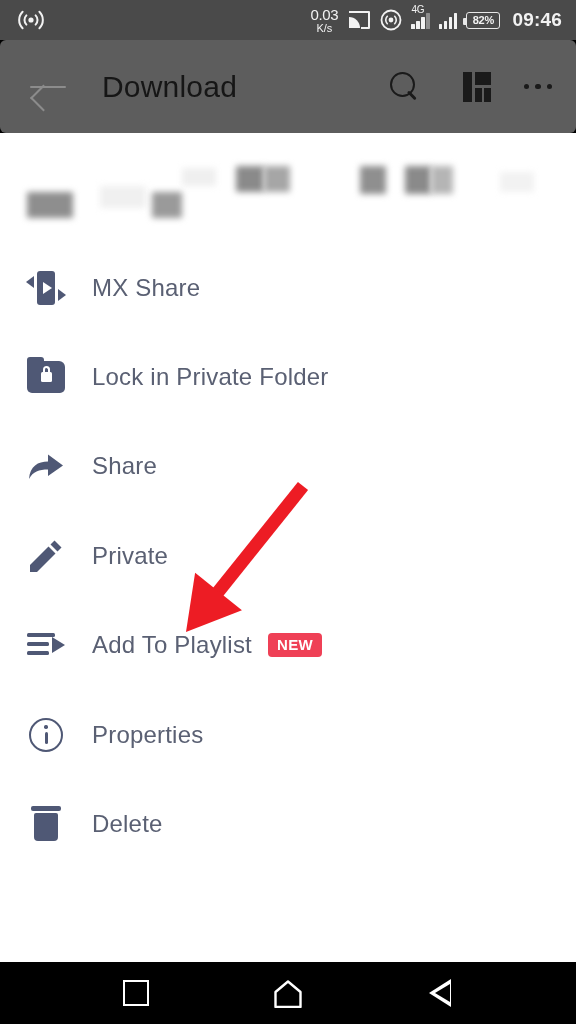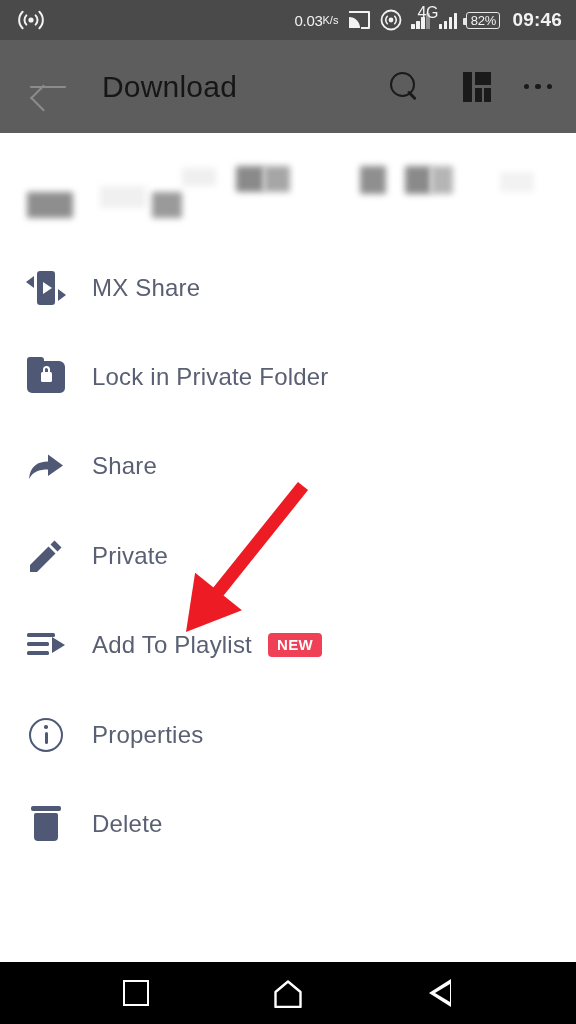--- a/index.html
+++ b/index.html
@@ -15,51 +15,51 @@
   .statusbar{
     position:absolute; top:0; left:0; width:576px; height:40px;
     background:#4a4a4a; color:#f2f2f2;
     display:flex; align-items:center;
   }
   .sb-left{ margin-left:18px; display:flex; align-items:center; }
   .sb-right{
     margin-left:auto; margin-right:14px;
     display:flex; align-items:center; gap:9px;
   }
-  .netspeed{ display:flex; flex-direction:row; align-items:center; line-height:1; }
+  .netspeed{ display:flex; flex-direction:column; align-items:center; line-height:1; }
   .netspeed .v{ font-size:15px; letter-spacing:-.3px; }
   .netspeed .u{ font-size:11px; margin-top:1px; }
   .sb-icon{ display:flex; align-items:center; }
   .sim{ display:flex; align-items:flex-end; gap:1.5px; height:17px; }
   .sim i{ display:block; width:3.5px; background:#f2f2f2; border-radius:.5px; }
   .sim i:nth-child(1){ height:5px; }
   .sim i:nth-child(2){ height:8px; }
   .sim i:nth-child(3){ height:12px; }
   .sim i:nth-child(4){ height:16px; }
   .sim.dim i:nth-child(4){ background:#8e8e8e; }
   .simwrap{ position:relative; display:flex; align-items:flex-end; }
   .g4{
-    position:absolute; top:-7px; left:6px;
-    font-size:16px; line-height:1; letter-spacing:-.3px;
+    position:absolute; top:-7px; left:0;
+    font-size:10px; line-height:1; letter-spacing:-.3px;
   }
   .battery{
     width:34px; height:17px; border:1.6px solid #e8e8e8; border-radius:3px;
     display:flex; align-items:center; justify-content:center; position:relative;
   }
   .battery:before{
     content:""; position:absolute; left:-4px; top:5px;
     width:2.5px; height:7px; background:#e8e8e8; border-radius:1px 0 0 1px;
   }
-  .battery span{ font-size:13px; letter-spacing:-.2px; }
+  .battery span{ font-size:11px; letter-spacing:-.2px;font-weight:bold; }
   .clock{ font-size:19px; letter-spacing:.2px; margin-left:3px;font-weight:bold; }
 
   
   .appbar{
     position:absolute; top:40px; left:0; width:576px; height:93px;
-    background:#5d5d5d; display:flex; align-items:center;
+    background:#5d5d5d; display:flex; align-items:center;border-radius:6px;
   }
   .back-arrow{ margin-left:26px; width:44px; height:44px; position:relative; }
   .back-arrow:before{
     content:""; position:absolute; left:4px; top:21px;
     width:36px; height:2.6px; background:#8c8c8c; border-radius:2px;
   }
   .back-arrow:after{
     content:""; position:absolute; left:4px; top:14px;
     width:17px; height:17px; border-left:2.6px solid #8c8c8c; border-bottom:2.6px solid #8c8c8c;
     transform:rotate(45deg); transform-origin:left bottom;

